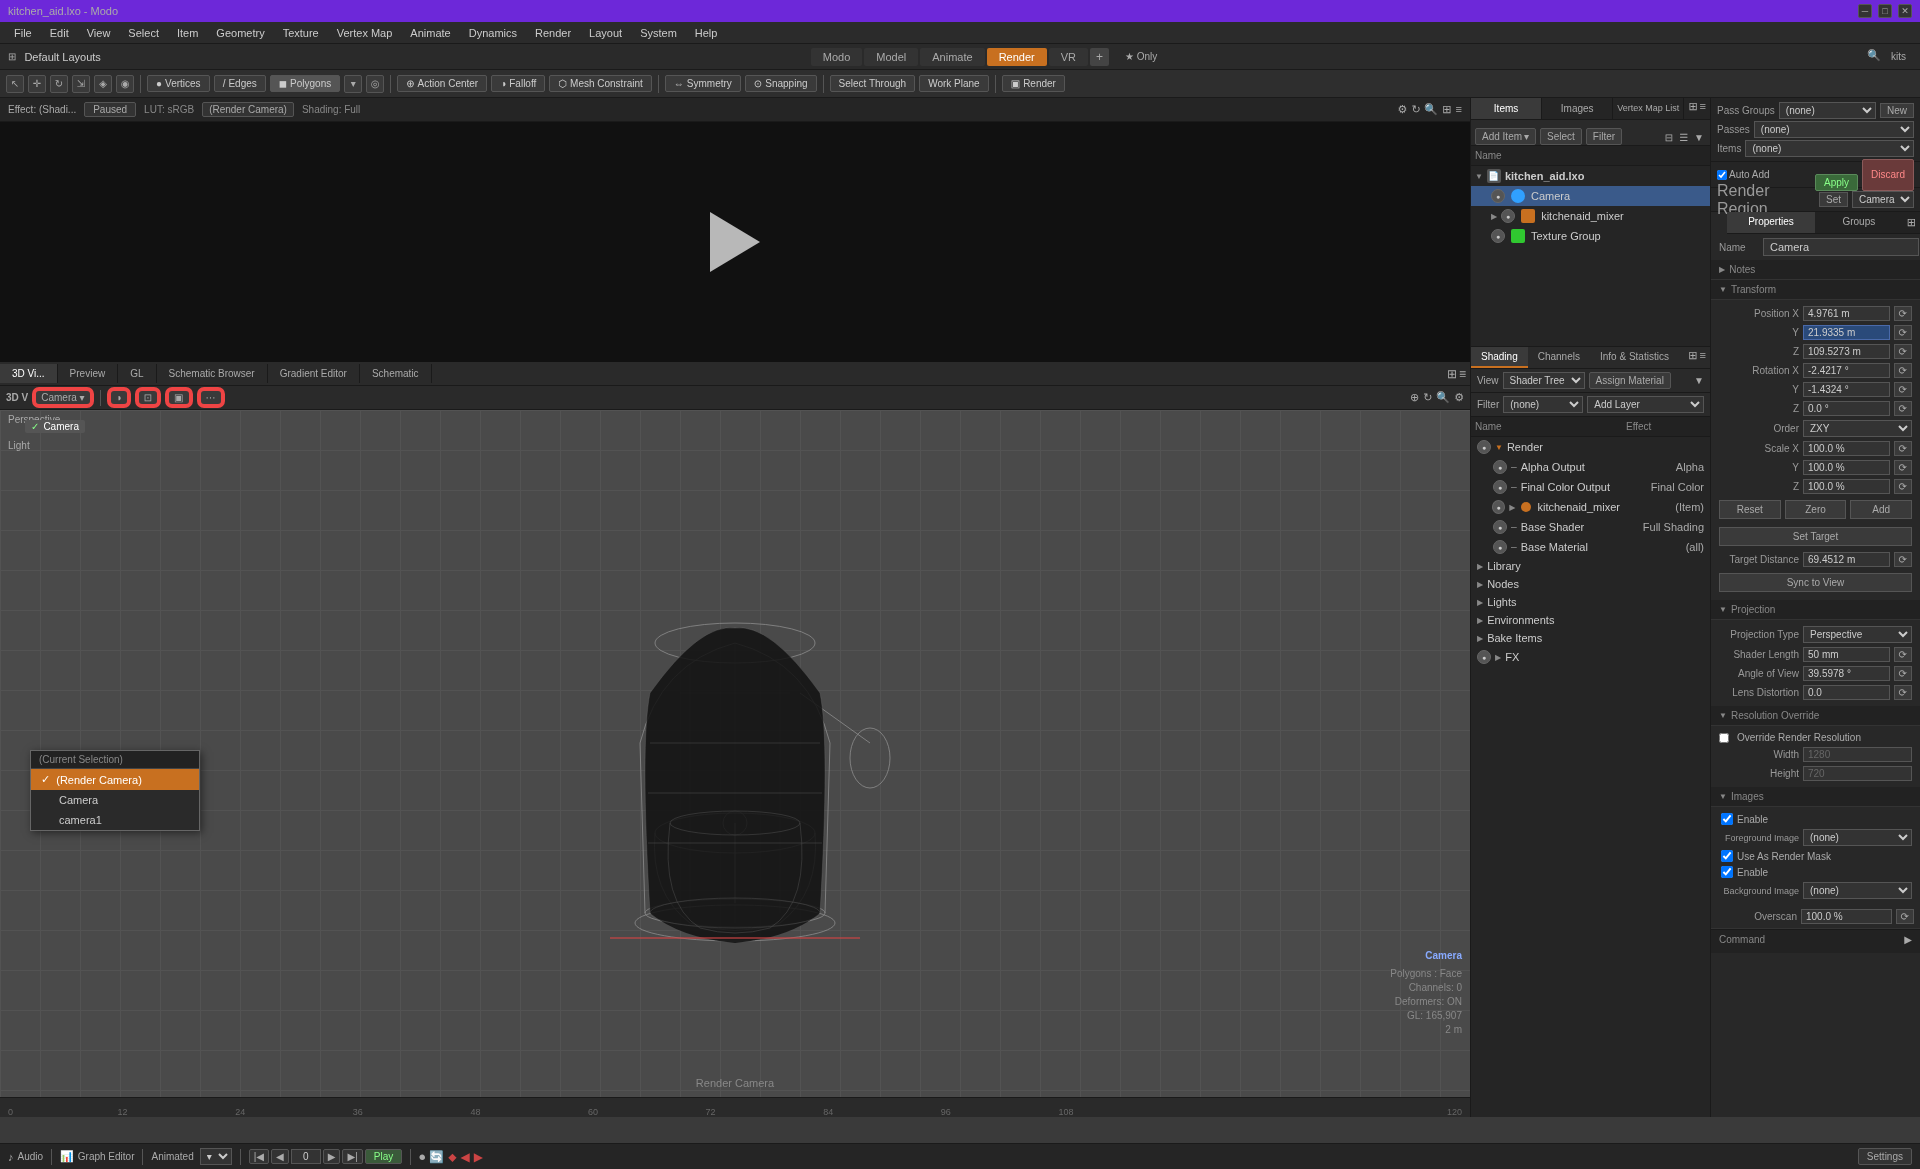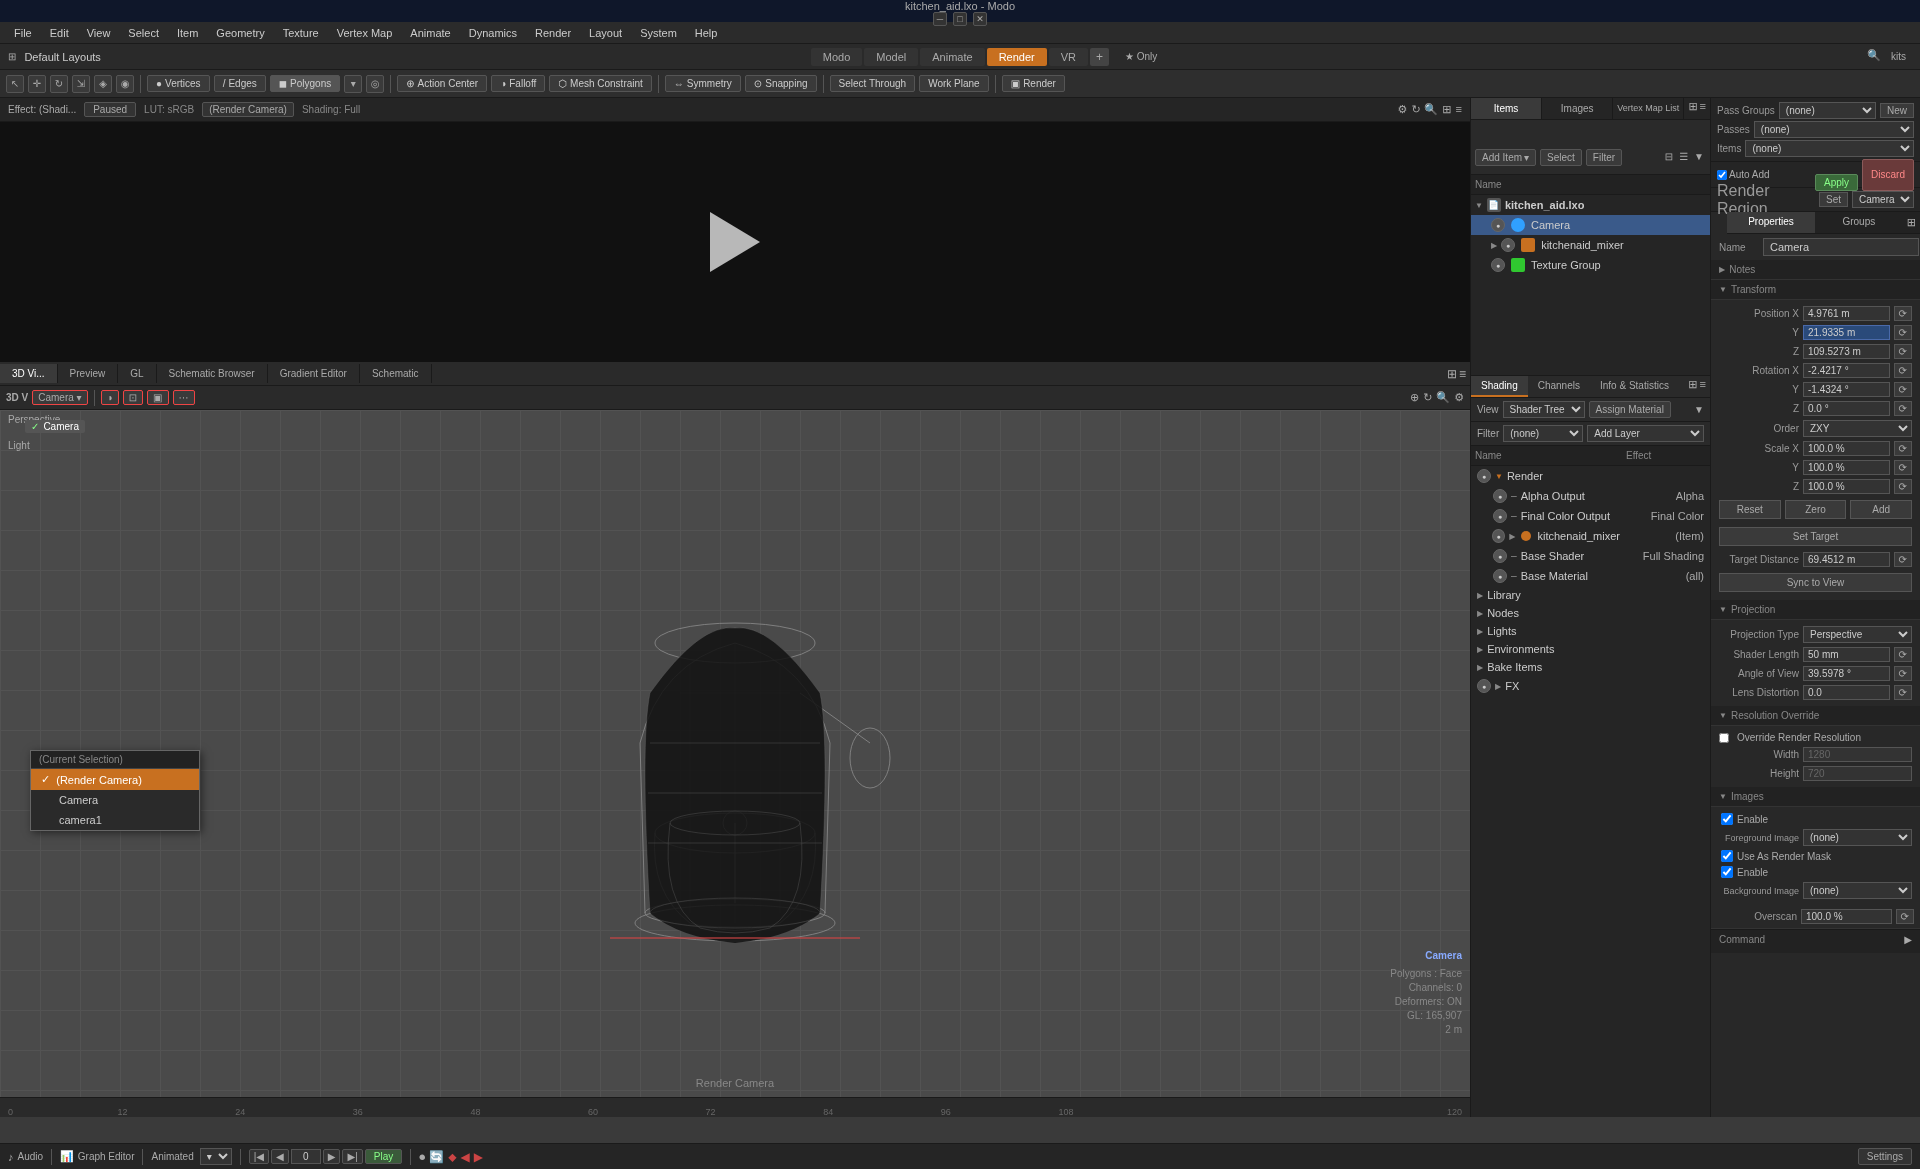--- a/index.html
+++ b/index.html
@@ -1,19 +1,19 @@
 <!DOCTYPE html>
 <html><head>
   <meta charset="utf-8">
   <style>
     * { box-sizing: border-box; margin: 0; padding: 0; }
     body { background: #3a3a3a; color: #ccc; font-family: Arial, sans-serif; font-size: 11px; overflow: hidden; width: 1920px; height: 1169px; }
 
     
-    #titlebar { background: #0f172a; height: 22px; display: flex; align-items: center; padding: 0 8px; justify-content: space-between; flex-direction: column; }
+    #titlebar { background: #6d28d9; height: 22px; display: flex; align-items: center; padding: 0 8px; justify-content: space-between; }
     #titlebar .title { font-size: 11px; color: #aaa; }
     #titlebar .controls { display: flex; gap: 6px; }
     #titlebar .ctrl-btn { width: 14px; height: 14px; border-radius: 2px; border: 1px solid #555; background: #333; cursor: pointer; font-size: 9px; display: flex; align-items: center; justify-content: center; color: #aaa; }
 
     
     #menubar { background: #2b2b2b; height: 22px; display: flex; align-items: center; padding: 0 6px; gap: 2px; border-bottom: 1px solid #1a1a1a; }
     #menubar .menu-item { padding: 2px 8px; color: #ccc; cursor: pointer; font-size: 11px; }
 
     
     #layoutbar { background: #2a2a2a; height: 26px; display: flex; align-items: center; padding: 0 8px; gap: 8px; border-bottom: 1px solid #1a1a1a; }
@@ -38,21 +38,21 @@
     #render-preview .play-btn { width: 0; height: 0; border-top: 30px solid transparent; border-bottom: 30px solid transparent; border-left: 50px solid rgba(255,255,255,0.7); cursor: pointer; }
 
     
     #tabs-bar { background: #2a2a2a; height: 24px; display: flex; align-items: center; border-bottom: 1px solid #1a1a1a; overflow-x: auto; }
     #tabs-bar .tab { padding: 4px 12px; color: #aaa; cursor: pointer; font-size: 10px; white-space: nowrap; border-right: 1px solid #1a1a1a; }
     #tabs-bar .tab.active { background: #3a3a3a; color: #fff; }
 
     
     #viewport-3d { background: #4a4a4a; flex: 1; position: relative; overflow: hidden; }
     #viewport-3d-topbar { background: #2a2a2a; height: 24px; display: flex; align-items: center; padding: 0 6px; gap: 4px; border-bottom: 1px solid #1a1a1a; }
-    #viewport-3d-topbar .vp3d-btn { background: #3a3a3a; border: 1px solid #ef4444; color: #aaa; padding: 1px 5px; cursor: pointer; font-size: 10px; border-radius: 2px; }
+    #viewport-3d-topbar .vp3d-btn { background: #3a3a3a; border: 4px solid #ef4444; color: #aaa; padding: 1px 5px; cursor: pointer; font-size: 10px; border-radius: 7px; }
 
     
     #viewport-content { width: 100%; height: calc(100% - 24px); background: #4a4a4a; position: relative; }
     #right-tabs { background: #252525; display: flex; border-bottom: 1px solid #1a1a1a; }
     #right-tabs .rtab { flex: 1; padding: 5px 4px; text-align: center; cursor: pointer; font-size: 10px; color: #aaa; border-right: 1px solid #1a1a1a; }
     #right-tabs .rtab.active { background: #3a3a3a; color: #fff; }
     #items-list { flex: 1; overflow-y: auto; background: #252525; }
     .tree-item { padding: 3px 4px; display: flex; align-items: center; gap: 4px; cursor: pointer; color: #ccc; }
     .tree-item.selected { background: #3a5a8a; }
     .tree-item .item-label { font-size: 11px; }
@@ -405,21 +405,21 @@
     <div id="right-tabs">
       <div class="rtab active">Items</div>
       <div class="rtab">Images</div>
       <div class="rtab" style="font-size:9px;">Vertex Map List</div>
       <div style="margin-left:auto; display:flex; gap:2px; padding:2px 4px;">
         <span style="cursor:pointer; color:#aaa;">⊞</span>
         <span style="cursor:pointer; color:#aaa;">≡</span>
       </div>
     </div>
 
-    <div style="background:#2a2a2a; height:26px; display:flex; align-items:flex-start; padding:0 4px; gap:4px; border-bottom:1px solid #1a1a1a;margin-top:29px;">
+    <div style="background:#2a2a2a; height:26px; display:flex; align-items:flex-end; padding:0 4px; gap:4px; border-bottom:1px solid #1a1a1a;">
       <button style="background:#3a3a3a; border:1px solid #555; color:#aaa; padding:2px 6px; cursor:pointer; font-size:10px; border-radius:2px; display:flex; align-items:center; gap:2px;">
         <span>Add Item</span>
         <span>▾</span>
       </button>
       <button style="background:#3a3a3a; border:1px solid #555; color:#aaa; padding:2px 6px; cursor:pointer; font-size:10px; border-radius:2px;">Select</button>
       <button style="background:#3a3a3a; border:1px solid #555; color:#aaa; padding:2px 6px; cursor:pointer; font-size:10px; border-radius:2px;">Filter</button>
       <div style="margin-left:auto; display:flex; gap:2px;">
         <span style="color:#aaa; cursor:pointer; font-size:10px; padding:2px;">⊟</span>
         <span style="color:#aaa; cursor:pointer; font-size:10px; padding:2px;">☰</span>
         <span style="color:#aaa; cursor:pointer; font-size:10px; padding:2px;">▼</span>

